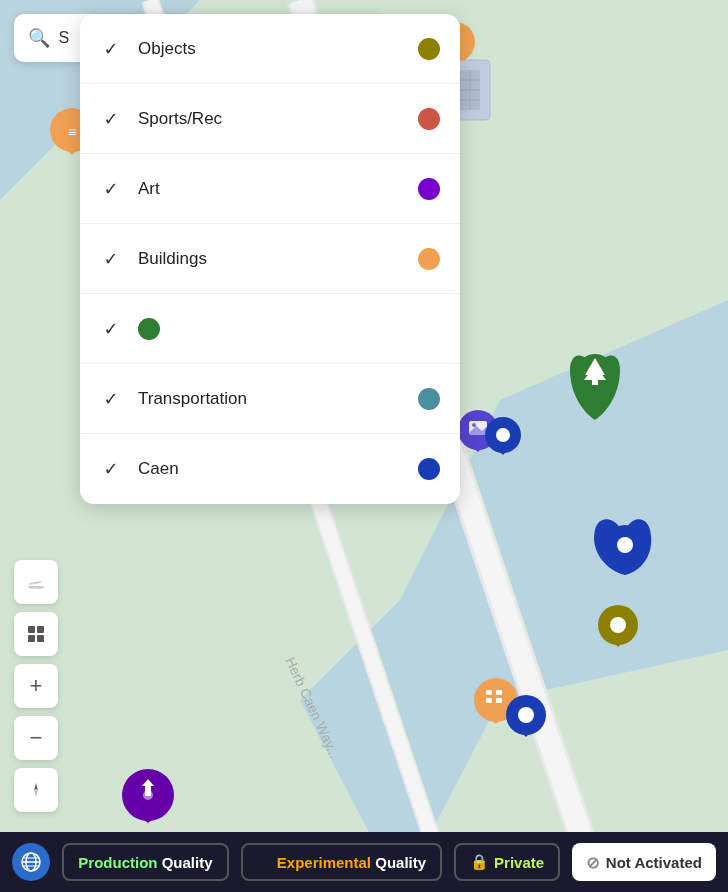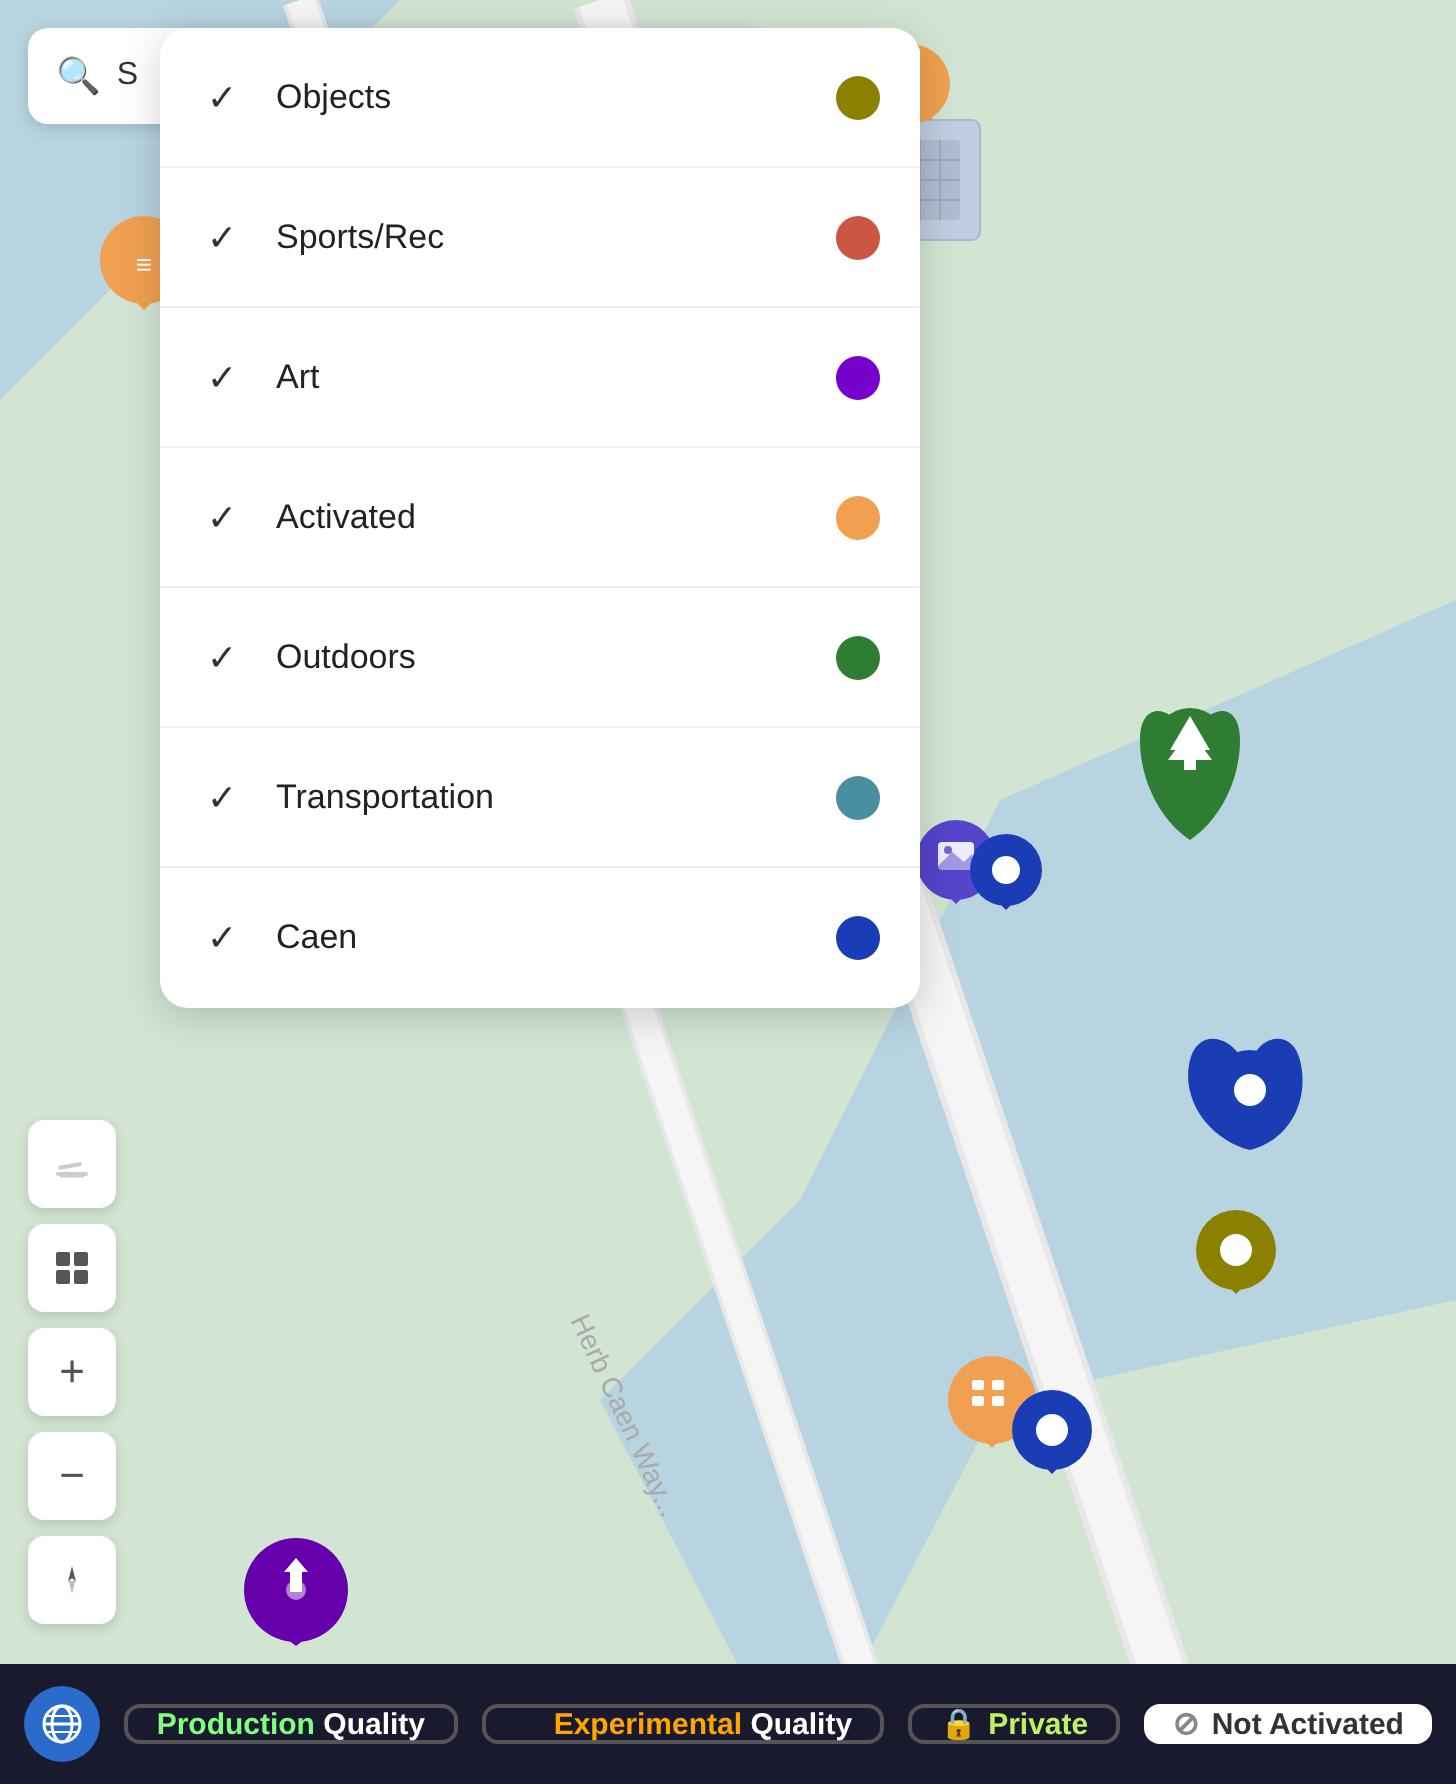--- a/index.html
+++ b/index.html
@@ -131,21 +131,21 @@
       right: 0;
       height: 60px;
       background: #1a1a2e;
       display: flex;
       align-items: center;
       justify-content: space-between;
       padding: 0 12px;
       z-index: 30;
     }
     .bottom-btn {
-      height: 20px;
+      height: 38px;
       border-radius: 8px;
       display: flex;
       align-items: center;
       justify-content: center;
       padding: 0 14px;
       font-size: 15px;
       font-weight: 600;
       cursor: pointer;
       border: none;
     }
@@ -301,26 +301,25 @@
     <span class="filter-label">Sports/Rec</span>
     <span class="filter-dot" style="background:#cc5544;"></span>
   </div>
     <div class="filter-item">
     <span class="filter-check" style="color:#333;">✓</span>
     <span class="filter-label">Art</span>
     <span class="filter-dot" style="background:#7700cc;"></span>
   </div>
     <div class="filter-item">
     <span class="filter-check" style="color:#333;">✓</span>
-    <span class="filter-label">Activated</span>
+    <span class="filter-label">Buildings</span>
     <span class="filter-dot" style="background:#f0a050;"></span>
   </div>
     <div class="filter-item">
     <span class="filter-check" style="color:#333;">✓</span>
-    <span class="filter-label">Outdoors</span>
     <span class="filter-dot" style="background:#2e7d32;"></span>
   </div>
     <div class="filter-item">
     <span class="filter-check" style="color:#333;">✓</span>
     <span class="filter-label">Transportation</span>
     <span class="filter-dot" style="background:#4a8fa0;"></span>
   </div>
     <div class="filter-item">
     <span class="filter-check" style="color:#333;">✓</span>
     <span class="filter-label">Caen</span>

